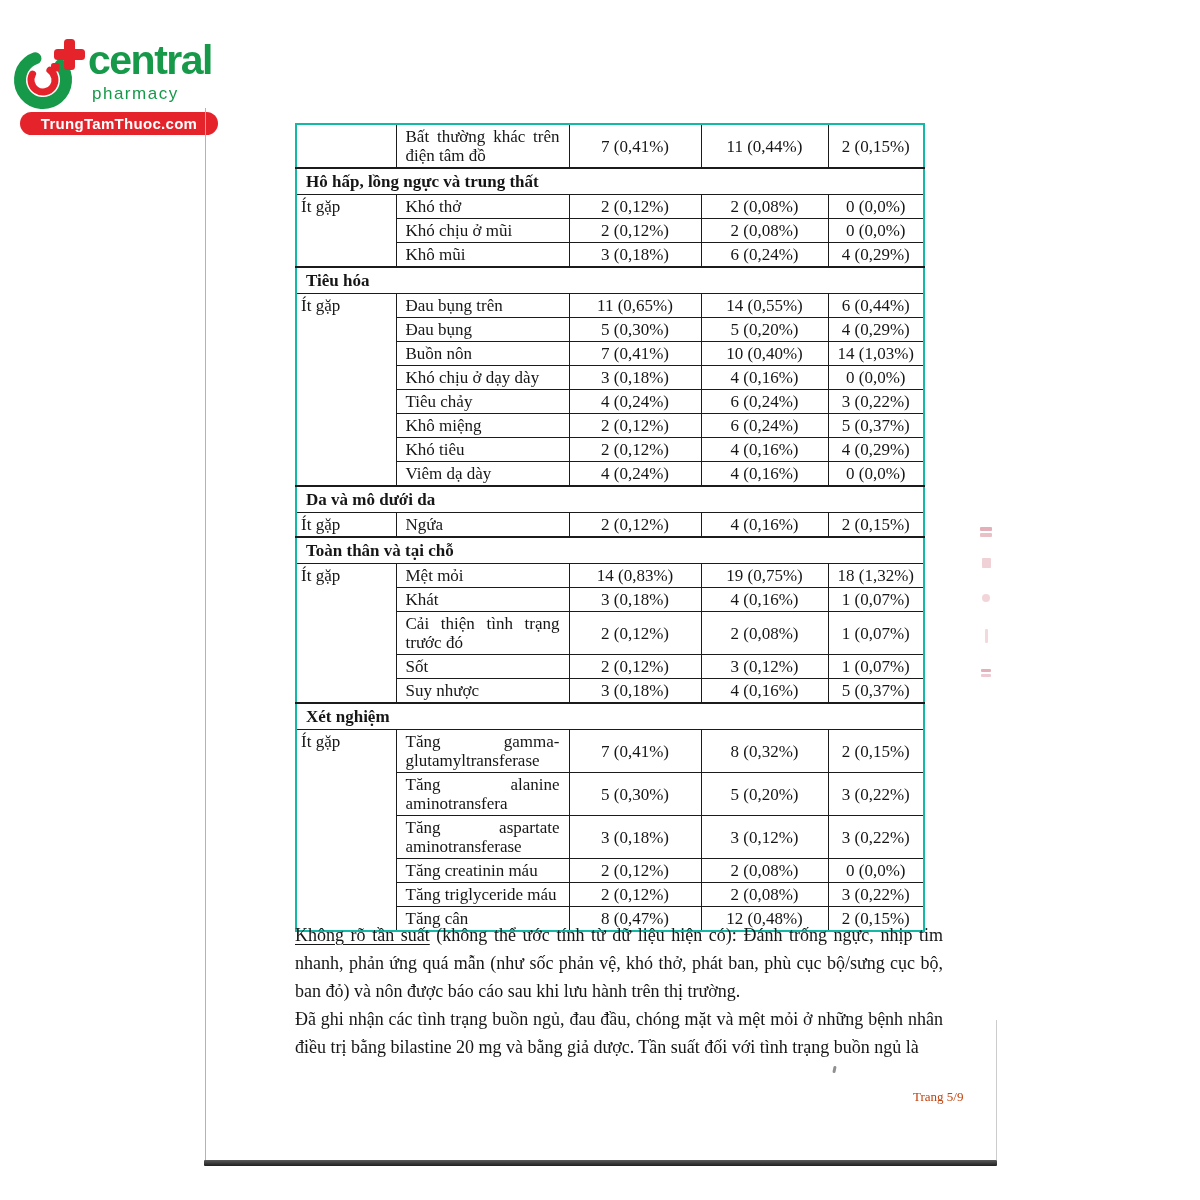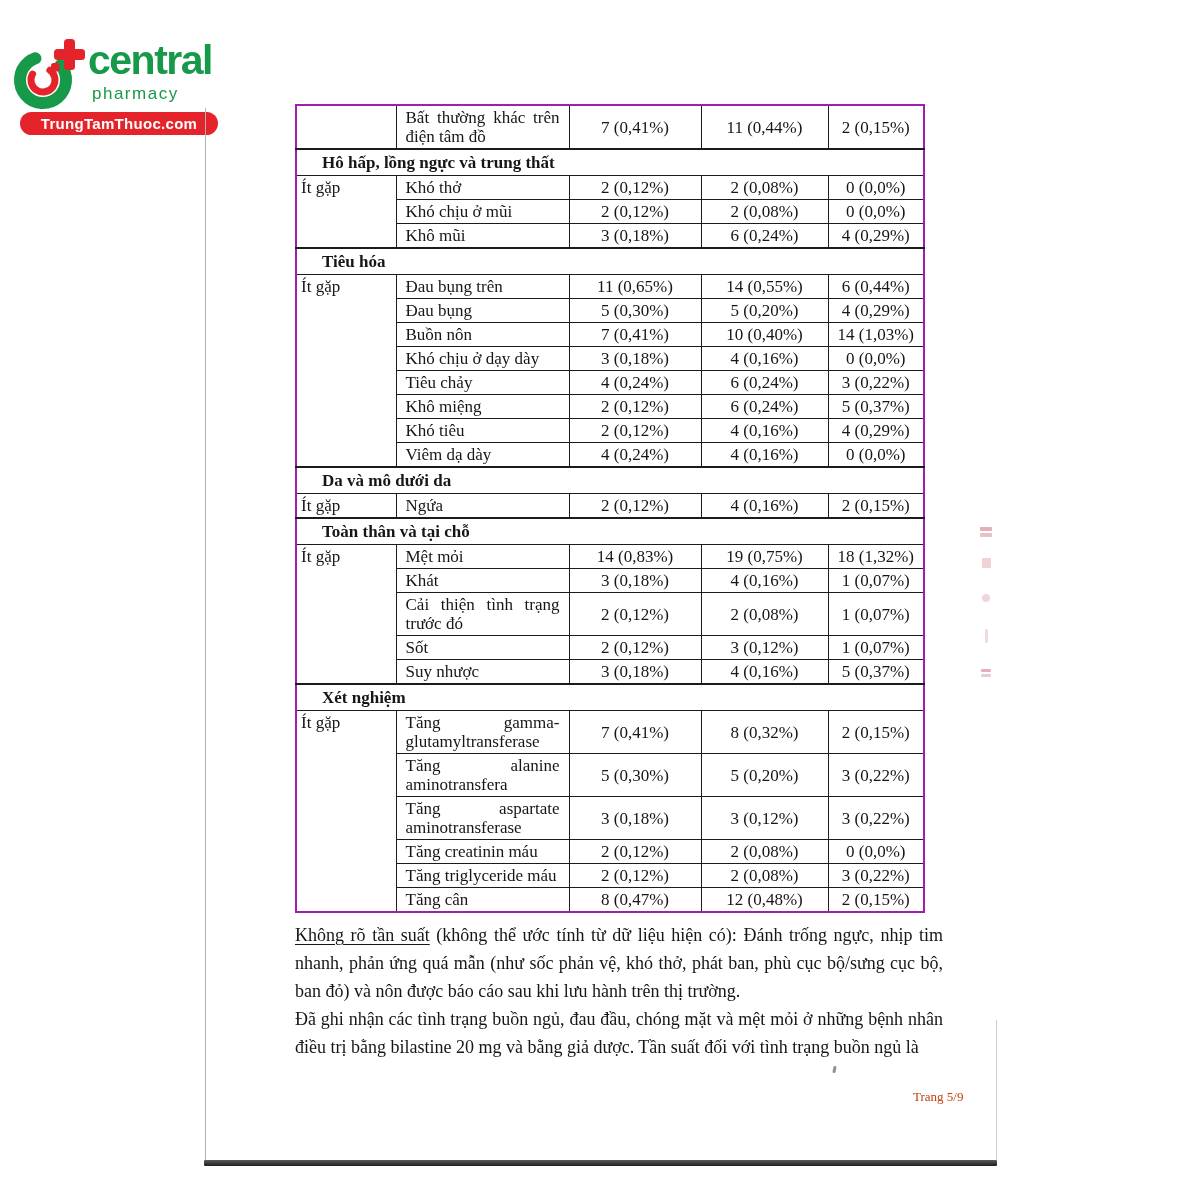--- a/index.html
+++ b/index.html
@@ -28,35 +28,35 @@
     font-family:"Liberation Sans","DejaVu Sans",sans-serif;
     font-weight:bold;font-size:15px;color:#ffffff;letter-spacing:.3px;
   }
   
   .page-edge-left{position:absolute;left:205px;top:108px;width:1px;height:1056px;background:#b3b3b3;}
   .page-edge-bottom{position:absolute;left:204px;top:1160px;width:793px;height:6px;
     background:linear-gradient(#5a5a5a,#1f1f1f);border-radius:1px;}
   .page-edge-right{position:absolute;left:996px;top:1020px;width:1px;height:140px;background:#cccccc;}
   
   table.adr{
-    position:absolute;left:295px;top:104px;width:628px;
+    position:absolute;left:295px;top:123px;width:628px;
     border-collapse:collapse;table-layout:fixed;
-    border:2px solid #a21caf;
+    border:2px solid #14b8a6;
   }
   table.adr td{
     border:1px solid #1b1b1b;
     font-size:17px;line-height:19px;
     padding:2px 6px;vertical-align:middle;
     overflow:hidden;
   }
   table.adr td.freq{vertical-align:top;padding:2px 4px;margin-top:36px;}
   table.adr td.label{text-align:justify;text-align-last:left;padding:2px 9px;word-break:break-word;}
   table.adr td.num{text-align:center;padding:2px 2px;}
   table.adr tr.section td{
-    font-weight:bold;padding:3px 25px;border-top:2px solid #1b1b1b;
+    font-weight:bold;padding:3px 9px;border-top:2px solid #1b1b1b;
     text-align:left;
     margin-left:27px;
   }
   
   .notes{
     position:absolute;left:295px;top:921px;width:648px;
     font-size:18px;line-height:28px;text-align:justify;
   }
   .u{text-decoration:underline;text-underline-offset:3px;}
   .notes p{margin:0;}

